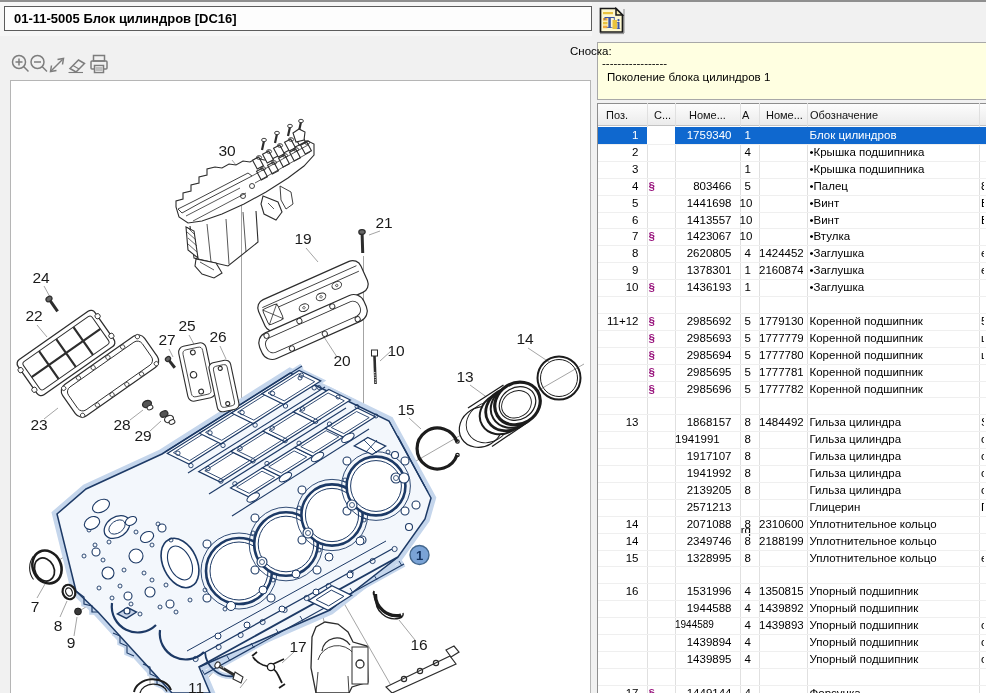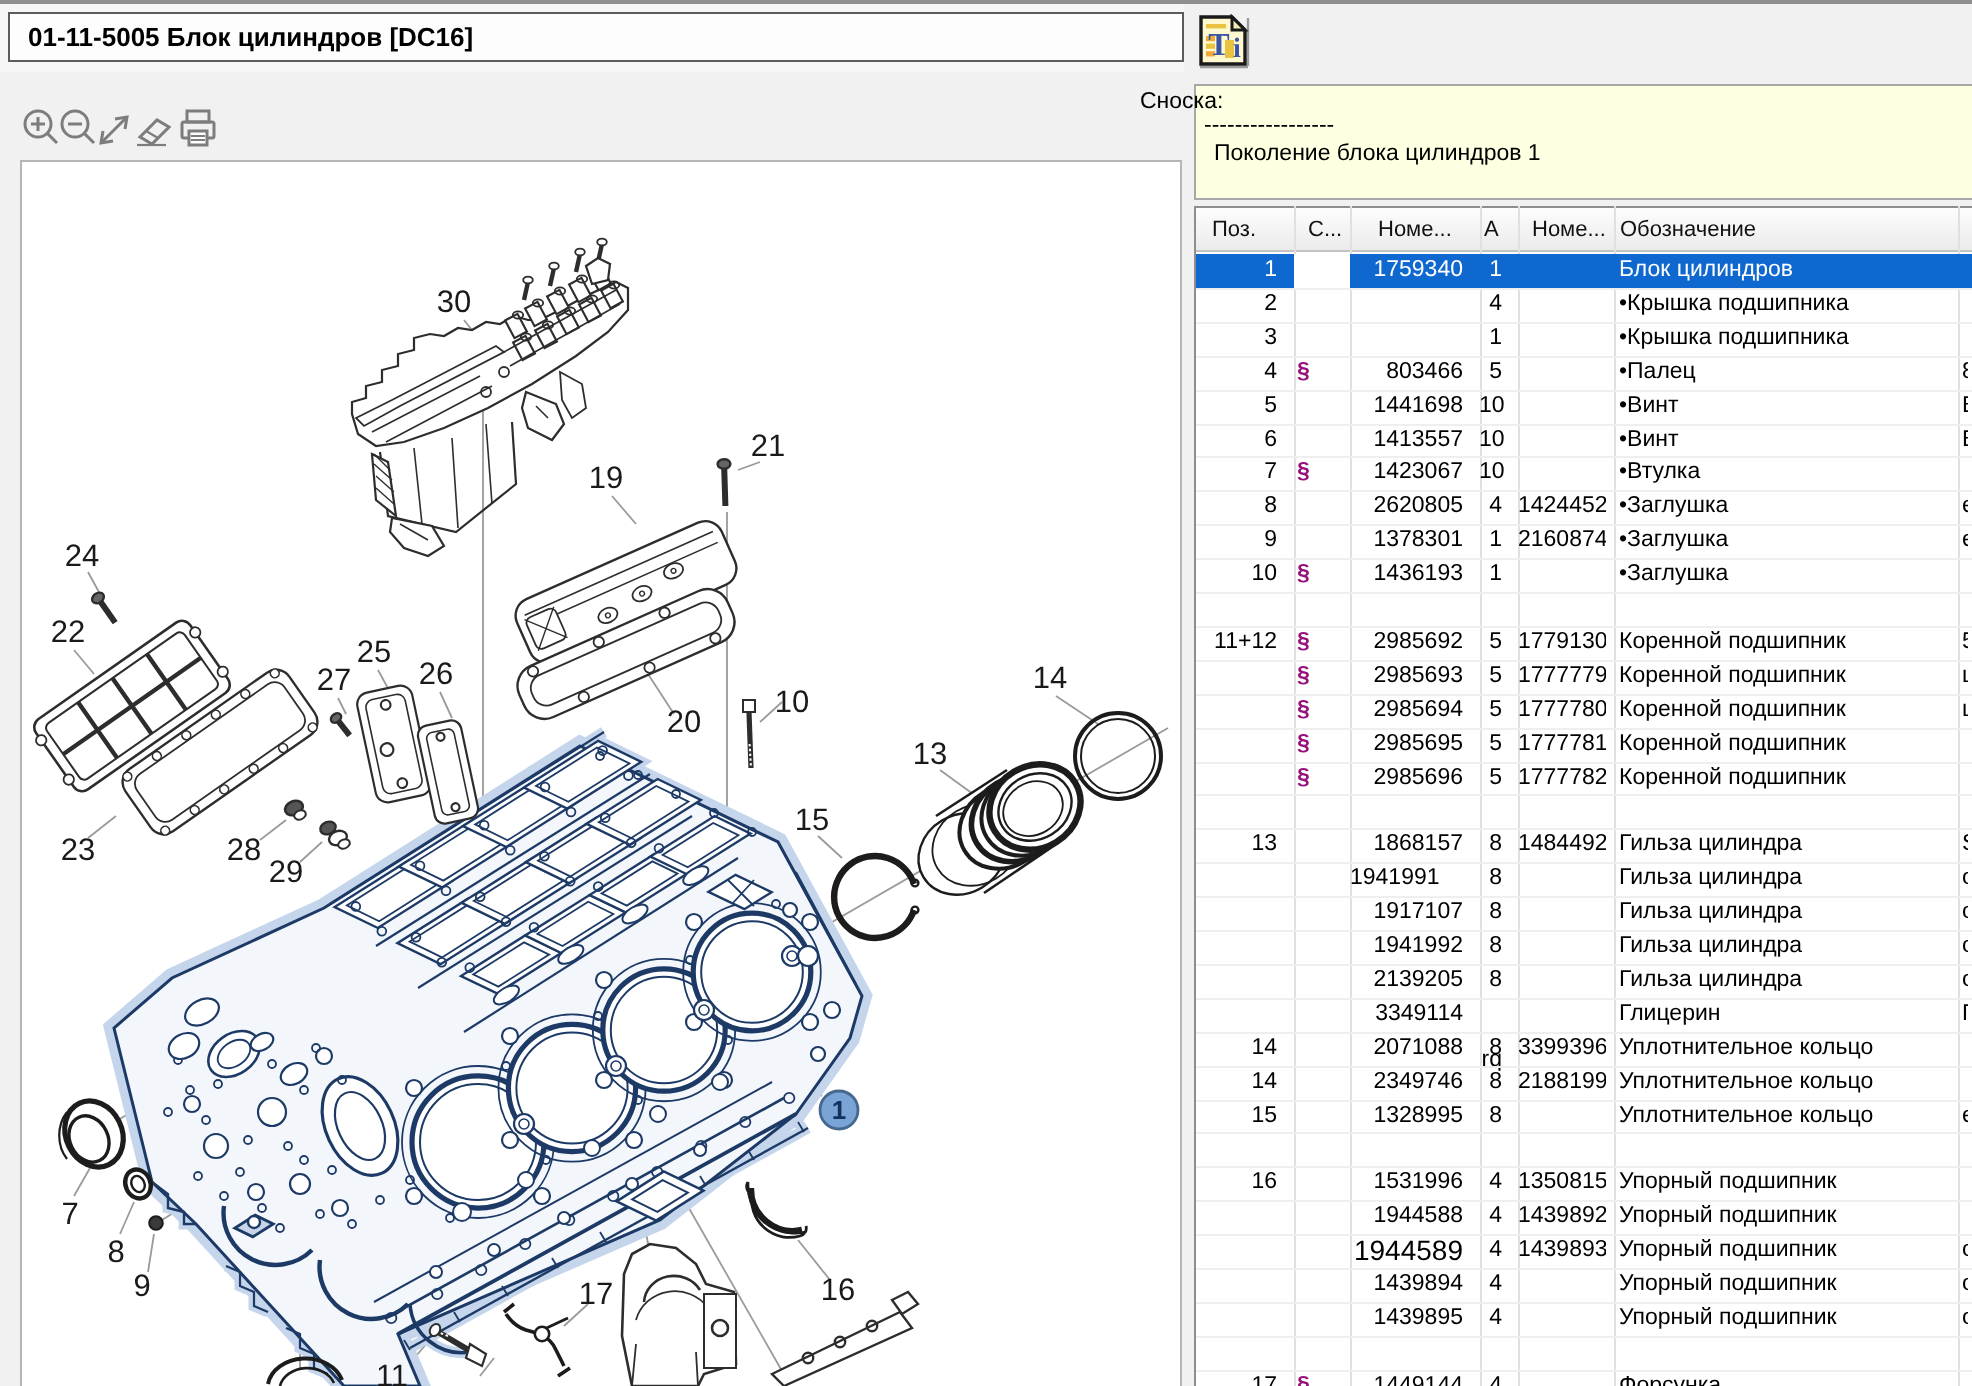--- a/index.html
+++ b/index.html
@@ -831,29 +831,29 @@
 <div style="position:absolute;left:675px;top:465.0px;width:60.5px;height:16.9px;line-height:16.9px;font-size:11.5px;color:#000;text-align:right;padding-right:4px;overflow:hidden;font-weight:normal;white-space:nowrap">1941992</div>
 <div style="position:absolute;left:739.5px;top:465.0px;width:15.5px;height:16.9px;line-height:16.9px;font-size:11.5px;color:#000;text-align:right;padding-right:4px;overflow:hidden;font-weight:normal;white-space:nowrap">8</div>
 <div style="position:absolute;left:806.5px;top:465.0px;width:169.5px;height:16.9px;line-height:16.9px;font-size:11.5px;color:#000;text-align:left;padding-left:3px;overflow:hidden;font-weight:normal;white-space:nowrap">Гильза цилиндра</div>
 <div style="position:absolute;left:979px;top:465.0px;width:5px;height:16.9px;line-height:16.9px;font-size:11.5px;color:#000;text-align:left;padding-left:2px;overflow:hidden;font-weight:normal;white-space:nowrap">о</div>
 <div style="position:absolute;left:598px;top:498.8px;width:388px;height:1px;background:#efefef"></div>
 <div style="position:absolute;left:675px;top:481.9px;width:60.5px;height:16.9px;line-height:16.9px;font-size:11.5px;color:#000;text-align:right;padding-right:4px;overflow:hidden;font-weight:normal;white-space:nowrap">2139205</div>
 <div style="position:absolute;left:739.5px;top:481.9px;width:15.5px;height:16.9px;line-height:16.9px;font-size:11.5px;color:#000;text-align:right;padding-right:4px;overflow:hidden;font-weight:normal;white-space:nowrap">8</div>
 <div style="position:absolute;left:806.5px;top:481.9px;width:169.5px;height:16.9px;line-height:16.9px;font-size:11.5px;color:#000;text-align:left;padding-left:3px;overflow:hidden;font-weight:normal;white-space:nowrap">Гильза цилиндра</div>
 <div style="position:absolute;left:979px;top:481.9px;width:5px;height:16.9px;line-height:16.9px;font-size:11.5px;color:#000;text-align:left;padding-left:2px;overflow:hidden;font-weight:normal;white-space:nowrap">о</div>
 <div style="position:absolute;left:598px;top:515.7px;width:388px;height:1px;background:#efefef"></div>
-<div style="position:absolute;left:675px;top:498.8px;width:60.5px;height:16.9px;line-height:16.9px;font-size:11.5px;color:#000;text-align:right;padding-right:4px;overflow:hidden;font-weight:normal;white-space:nowrap">3349114</div>
+<div style="position:absolute;left:675px;top:498.8px;width:60.5px;height:16.9px;line-height:16.9px;font-size:11.5px;color:#000;text-align:right;padding-right:4px;overflow:hidden;font-weight:normal;white-space:nowrap">2571213</div>
 <div style="position:absolute;left:739.5px;top:522px;width:15.5px;height:16.9px;line-height:16.9px;font-size:11.5px;color:#000;text-align:right;padding-right:4px;overflow:hidden;font-weight:normal;white-space:nowrap">rq</div>
 <div style="position:absolute;left:806.5px;top:498.8px;width:169.5px;height:16.9px;line-height:16.9px;font-size:11.5px;color:#000;text-align:left;padding-left:3px;overflow:hidden;font-weight:normal;white-space:nowrap">Глицерин</div>
 <div style="position:absolute;left:979px;top:498.8px;width:5px;height:16.9px;line-height:16.9px;font-size:11.5px;color:#000;text-align:left;padding-left:2px;overflow:hidden;font-weight:normal;white-space:nowrap">Г</div>
 <div style="position:absolute;left:598px;top:532.6px;width:388px;height:1px;background:#efefef"></div>
 <div style="position:absolute;left:598px;top:515.7px;width:44.5px;height:16.9px;line-height:16.9px;font-size:11.5px;color:#000;text-align:right;padding-right:4px;overflow:hidden;font-weight:normal;white-space:nowrap">14</div>
 <div style="position:absolute;left:675px;top:515.7px;width:60.5px;height:16.9px;line-height:16.9px;font-size:11.5px;color:#000;text-align:right;padding-right:4px;overflow:hidden;font-weight:normal;white-space:nowrap">2071088</div>
 <div style="position:absolute;left:739.5px;top:515.7px;width:15.5px;height:16.9px;line-height:16.9px;font-size:11.5px;color:#000;text-align:right;padding-right:4px;overflow:hidden;font-weight:normal;white-space:nowrap">8</div>
-<div style="position:absolute;left:759px;top:515.7px;width:43.5px;height:16.9px;line-height:16.9px;font-size:11.5px;color:#000;text-align:right;padding-right:4px;overflow:hidden;font-weight:normal;white-space:nowrap">3399396</div>
+<div style="position:absolute;left:759px;top:515.7px;width:43.5px;height:16.9px;line-height:16.9px;font-size:11.5px;color:#000;text-align:right;padding-right:4px;overflow:hidden;font-weight:normal;white-space:nowrap">2310600</div>
 <div style="position:absolute;left:806.5px;top:515.7px;width:169.5px;height:16.9px;line-height:16.9px;font-size:11.5px;color:#000;text-align:left;padding-left:3px;overflow:hidden;font-weight:normal;white-space:nowrap">Уплотнительное кольцо</div>
 <div style="position:absolute;left:598px;top:549.5px;width:388px;height:1px;background:#efefef"></div>
 <div style="position:absolute;left:598px;top:532.6px;width:44.5px;height:16.9px;line-height:16.9px;font-size:11.5px;color:#000;text-align:right;padding-right:4px;overflow:hidden;font-weight:normal;white-space:nowrap">14</div>
 <div style="position:absolute;left:675px;top:532.6px;width:60.5px;height:16.9px;line-height:16.9px;font-size:11.5px;color:#000;text-align:right;padding-right:4px;overflow:hidden;font-weight:normal;white-space:nowrap">2349746</div>
 <div style="position:absolute;left:739.5px;top:532.6px;width:15.5px;height:16.9px;line-height:16.9px;font-size:11.5px;color:#000;text-align:right;padding-right:4px;overflow:hidden;font-weight:normal;white-space:nowrap">8</div>
 <div style="position:absolute;left:759px;top:532.6px;width:43.5px;height:16.9px;line-height:16.9px;font-size:11.5px;color:#000;text-align:right;padding-right:4px;overflow:hidden;font-weight:normal;white-space:nowrap">2188199</div>
 <div style="position:absolute;left:806.5px;top:532.6px;width:169.5px;height:16.9px;line-height:16.9px;font-size:11.5px;color:#000;text-align:left;padding-left:3px;overflow:hidden;font-weight:normal;white-space:nowrap">Уплотнительное кольцо</div>
 <div style="position:absolute;left:598px;top:566.4px;width:388px;height:1px;background:#efefef"></div>
 <div style="position:absolute;left:598px;top:549.5px;width:44.5px;height:16.9px;line-height:16.9px;font-size:11.5px;color:#000;text-align:right;padding-right:4px;overflow:hidden;font-weight:normal;white-space:nowrap">15</div>
 <div style="position:absolute;left:675px;top:549.5px;width:60.5px;height:16.9px;line-height:16.9px;font-size:11.5px;color:#000;text-align:right;padding-right:4px;overflow:hidden;font-weight:normal;white-space:nowrap">1328995</div>
@@ -866,21 +866,21 @@
 <div style="position:absolute;left:675px;top:583.3px;width:60.5px;height:16.9px;line-height:16.9px;font-size:11.5px;color:#000;text-align:right;padding-right:4px;overflow:hidden;font-weight:normal;white-space:nowrap">1531996</div>
 <div style="position:absolute;left:739.5px;top:583.3px;width:15.5px;height:16.9px;line-height:16.9px;font-size:11.5px;color:#000;text-align:right;padding-right:4px;overflow:hidden;font-weight:normal;white-space:nowrap">4</div>
 <div style="position:absolute;left:759px;top:583.3px;width:43.5px;height:16.9px;line-height:16.9px;font-size:11.5px;color:#000;text-align:right;padding-right:4px;overflow:hidden;font-weight:normal;white-space:nowrap">1350815</div>
 <div style="position:absolute;left:806.5px;top:583.3px;width:169.5px;height:16.9px;line-height:16.9px;font-size:11.5px;color:#000;text-align:left;padding-left:3px;overflow:hidden;font-weight:normal;white-space:nowrap">Упорный подшипник</div>
 <div style="position:absolute;left:598px;top:617.1px;width:388px;height:1px;background:#efefef"></div>
 <div style="position:absolute;left:675px;top:600.2px;width:60.5px;height:16.9px;line-height:16.9px;font-size:11.5px;color:#000;text-align:right;padding-right:4px;overflow:hidden;font-weight:normal;white-space:nowrap">1944588</div>
 <div style="position:absolute;left:739.5px;top:600.2px;width:15.5px;height:16.9px;line-height:16.9px;font-size:11.5px;color:#000;text-align:right;padding-right:4px;overflow:hidden;font-weight:normal;white-space:nowrap">4</div>
 <div style="position:absolute;left:759px;top:600.2px;width:43.5px;height:16.9px;line-height:16.9px;font-size:11.5px;color:#000;text-align:right;padding-right:4px;overflow:hidden;font-weight:normal;white-space:nowrap">1439892</div>
 <div style="position:absolute;left:806.5px;top:600.2px;width:169.5px;height:16.9px;line-height:16.9px;font-size:11.5px;color:#000;text-align:left;padding-left:3px;overflow:hidden;font-weight:normal;white-space:nowrap">Упорный подшипник</div>
 <div style="position:absolute;left:598px;top:634.0px;width:388px;height:1px;background:#efefef"></div>
-<div style="position:absolute;left:675px;top:617.1px;width:60.5px;height:16.9px;line-height:16.9px;font-size:14px;color:#000;text-align:right;padding-right:4px;overflow:hidden;font-weight:normal;white-space:nowrap">1944589</div>
+<div style="position:absolute;left:675px;top:617.1px;width:60.5px;height:16.9px;line-height:16.9px;font-size:10px;color:#000;padding-right:4px;overflow:hidden;font-weight:normal;white-space:nowrap">1944589</div>
 <div style="position:absolute;left:739.5px;top:617.1px;width:15.5px;height:16.9px;line-height:16.9px;font-size:11.5px;color:#000;text-align:right;padding-right:4px;overflow:hidden;font-weight:normal;white-space:nowrap">4</div>
 <div style="position:absolute;left:759px;top:617.1px;width:43.5px;height:16.9px;line-height:16.9px;font-size:11.5px;color:#000;text-align:right;padding-right:4px;overflow:hidden;font-weight:normal;white-space:nowrap">1439893</div>
 <div style="position:absolute;left:806.5px;top:617.1px;width:169.5px;height:16.9px;line-height:16.9px;font-size:11.5px;color:#000;text-align:left;padding-left:3px;overflow:hidden;font-weight:normal;white-space:nowrap">Упорный подшипник</div>
 <div style="position:absolute;left:979px;top:617.1px;width:5px;height:16.9px;line-height:16.9px;font-size:11.5px;color:#000;text-align:left;padding-left:2px;overflow:hidden;font-weight:normal;white-space:nowrap">о</div>
 <div style="position:absolute;left:598px;top:650.9px;width:388px;height:1px;background:#efefef"></div>
 <div style="position:absolute;left:675px;top:634.0px;width:60.5px;height:16.9px;line-height:16.9px;font-size:11.5px;color:#000;text-align:right;padding-right:4px;overflow:hidden;font-weight:normal;white-space:nowrap">1439894</div>
 <div style="position:absolute;left:739.5px;top:634.0px;width:15.5px;height:16.9px;line-height:16.9px;font-size:11.5px;color:#000;text-align:right;padding-right:4px;overflow:hidden;font-weight:normal;white-space:nowrap">4</div>
 <div style="position:absolute;left:806.5px;top:634.0px;width:169.5px;height:16.9px;line-height:16.9px;font-size:11.5px;color:#000;text-align:left;padding-left:3px;overflow:hidden;font-weight:normal;white-space:nowrap">Упорный подшипник</div>
 <div style="position:absolute;left:979px;top:634.0px;width:5px;height:16.9px;line-height:16.9px;font-size:11.5px;color:#000;text-align:left;padding-left:2px;overflow:hidden;font-weight:normal;white-space:nowrap">о</div>
 <div style="position:absolute;left:598px;top:667.8px;width:388px;height:1px;background:#efefef"></div>

